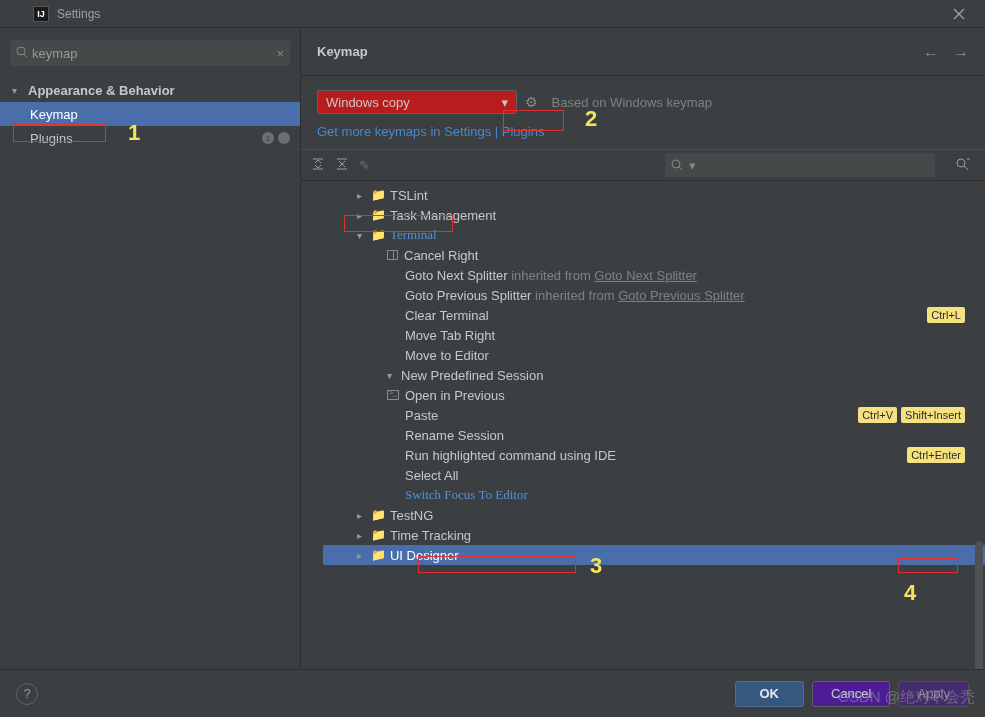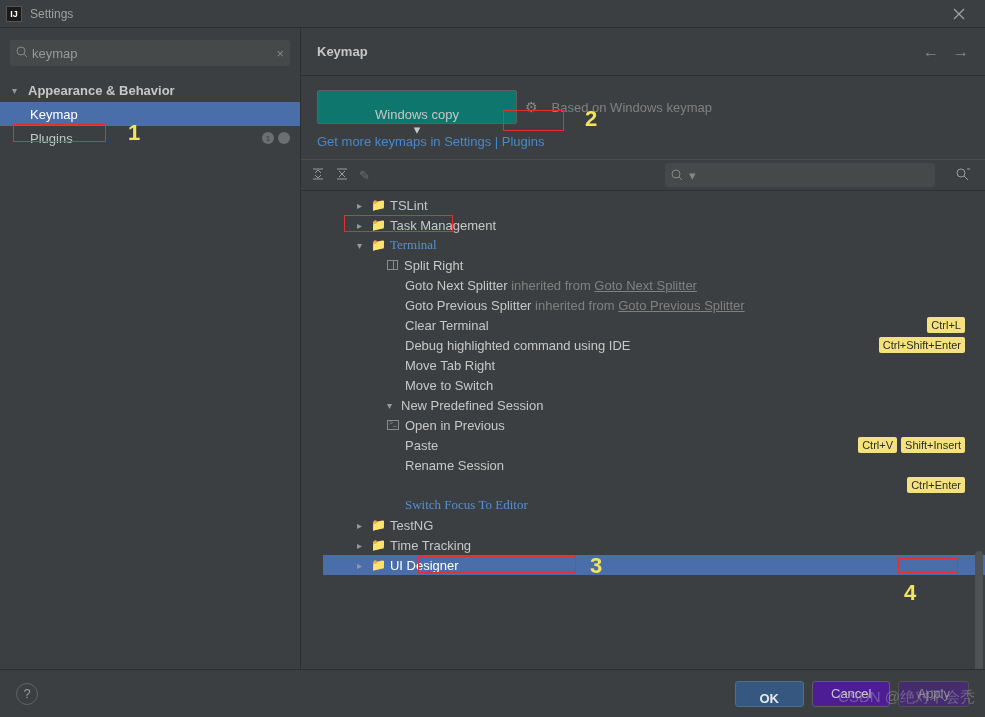--- a/index.html
+++ b/index.html
@@ -20,20 +20,21 @@
     display: flex;
     align-items: center;
     padding: 0 6px;
   }
   .ij-logo {
     width: 16px; height: 16px; background: #1b1b1b;
     color: #fff; font-size: 9px; font-weight: bold;
     display: flex; align-items: center; justify-content: center;
     border: 1px solid #555;
     margin-right: 8px;
+    margin-left: 27px;
   }
   .titlebar .title { font-size: 12px; color: #a0a0a0; font-weight: 500; }
   .titlebar .close {
     margin-left: auto;
     color: #a0a0a0;
     width: 40px; height: 20px;
     display: flex; align-items: center; justify-content: center;
     cursor: pointer;
   }
   .main { display: flex; height: calc(100% - 28px - 48px); }
@@ -79,23 +80,23 @@
     height: 48px;
     padding: 0 16px;
     border-bottom: 1px solid #2d2f30;
     font-weight: bold;
     color: #c7c7c7;
   }
   .rp-header .nav-arrows { margin-left: auto; display: flex; gap: 14px; color: #888; font-size: 16px; }
   .rp-row1 { display: flex; align-items: center; padding: 14px 16px 6px 16px; gap: 8px; }
   .keymap-dd {
     width: 200px; height: 24px;
-    background: #0f766e; border: 1px solid #5e6060;
-    display: flex; align-items: center; padding: 16px 8px;
-    color: #c7c7c7; border-radius: 2px; flex-direction: column;
+    background: #b91c1c; border: 1px solid #5e6060;
+    display: flex; align-items: center; padding: 0 8px;
+    color: #c7c7c7; border-radius: 2px;
   }
   .keymap-dd .ddv { flex: 1; }
   .gear { color: #888; cursor: pointer; font-size: 14px; }
   .based-on { color: #808080; margin-left: 6px; }
   .rp-row2 { padding: 4px 16px 10px 16px; color: #4a88c7; }
   .rp-row2 a { color: #4a88c7; text-decoration: none; }
   .rp-toolbar {
     display: flex; align-items: center;
     border-top: 1px solid #4c4f50;
     border-bottom: 1px solid #2d2f30;
@@ -151,21 +152,21 @@
     display: flex; align-items: center; justify-content: center; color: #9a9a9a;
     cursor: pointer;
   }
   .footer .btns { margin-left: auto; display: flex; gap: 8px; }
   .btn {
     height: 26px; padding: 0 18px;
     background: #4c1d95; border: 1px solid #5e6060;
     color: #c7c7c7; border-radius: 3px;
     display: flex; align-items: center; cursor: pointer;
   }
-  .btn.primary { background: #365880; border-color: #4a708b; color: #e2e8ef; padding: 0 24px; font-weight: 600; align-items: flex-end;}
+  .btn.primary { background: #365880; border-color: #4a708b; color: #e2e8ef; padding: 0 24px; font-weight: 600;}
   .red-box { position: absolute; border: 1px solid #e03030; pointer-events: none; }
   .ann-num { position: absolute; color: #f2e55b; font-size: 22px; font-weight: bold; font-family: Arial; pointer-events: none; }
   .watermark {
     position: absolute; right: 10px; bottom: 10px;
     color: rgba(200,200,200,0.35); font-size: 15px;
     pointer-events: none;
   }
   .split-icon { border:1px solid #8a8a8a; width:11px; height:10px; display:inline-block; margin-right:2px; position:relative; }
   .split-icon.right::after { content:''; position:absolute; left:5px; top:0; width:1px; height:100%; background:#8a8a8a; }
   .split-icon.down::after  { content:''; position:absolute; top:5px; left:0; height:1px; width:100%; background:#8a8a8a; }
@@ -292,51 +293,44 @@
         </div>
       <div class="tree-row">
           <span class="ind" style="width:30px"></span>
           <span class="caret">▾</span>
           <span class="folder">📁</span>
           <span class="text blue">Terminal</span>
         </div>
       <div class="tree-row">
           <span class="ind" style="width:60px"></span>
           <span class="split-icon right"></span>
-          <span class="text">Split Right</span>
+          <span class="text">Cancel Right</span>
         </div>
       <div class="tree-row">
           <span class="ind" style="width:78px"></span>
           <span class="text"><span>Goto Next Splitter</span> <span class="inherit"><span>inherited from</span> <u>Goto Next Splitter</u></span></span>
         </div>
       <div class="tree-row">
           <span class="ind" style="width:78px"></span>
           <span class="text"><span>Goto Previous Splitter</span> <span class="inherit"><span>inherited from</span> <u>Goto Previous Splitter</u></span></span>
         </div>
       <div class="tree-row">
           <span class="ind" style="width:78px"></span>
           <span class="text">Clear Terminal</span>
           <span class="kb-group">
             <span class="kb">Ctrl+L</span>
           </span>
         </div>
       <div class="tree-row">
           <span class="ind" style="width:78px"></span>
-          <span class="text">Debug highlighted command using IDE</span>
-          <span class="kb-group">
-            <span class="kb">Ctrl+Shift+Enter</span>
-          </span>
-        </div>
-      <div class="tree-row">
-          <span class="ind" style="width:78px"></span>
           <span class="text">Move Tab Right</span>
         </div>
       <div class="tree-row">
           <span class="ind" style="width:78px"></span>
-          <span class="text">Move to Switch</span>
+          <span class="text">Move to Editor</span>
         </div>
       <div class="tree-row">
           <span class="ind" style="width:60px"></span>
           <span class="caret">▾</span>
           <span class="text">New Predefined Session</span>
         </div>
       <div class="tree-row">
           <span class="ind" style="width:60px"></span>
           <span class="term-icon"></span>
           <span class="text">Open in Previous</span>
@@ -348,23 +342,28 @@
             <span class="kb">Ctrl+V</span>
             <span class="kb">Shift+Insert</span>
           </span>
         </div>
       <div class="tree-row">
           <span class="ind" style="width:78px"></span>
           <span class="text">Rename Session</span>
         </div>
       <div class="tree-row">
           <span class="ind" style="width:78px"></span>
+          <span class="text">Run highlighted command using IDE</span>
           <span class="kb-group">
             <span class="kb">Ctrl+Enter</span>
           </span>
+        </div>
+      <div class="tree-row">
+          <span class="ind" style="width:78px"></span>
+          <span class="text">Select All</span>
         </div>
       <div class="tree-row">
           <span class="ind" style="width:78px"></span>
           <span class="text blue">Switch Focus To Editor</span>
         </div>
       <div class="tree-row">
           <span class="ind" style="width:30px"></span>
           <span class="caret">▸</span>
           <span class="folder">📁</span>
           <span class="text">TestNG</span>

